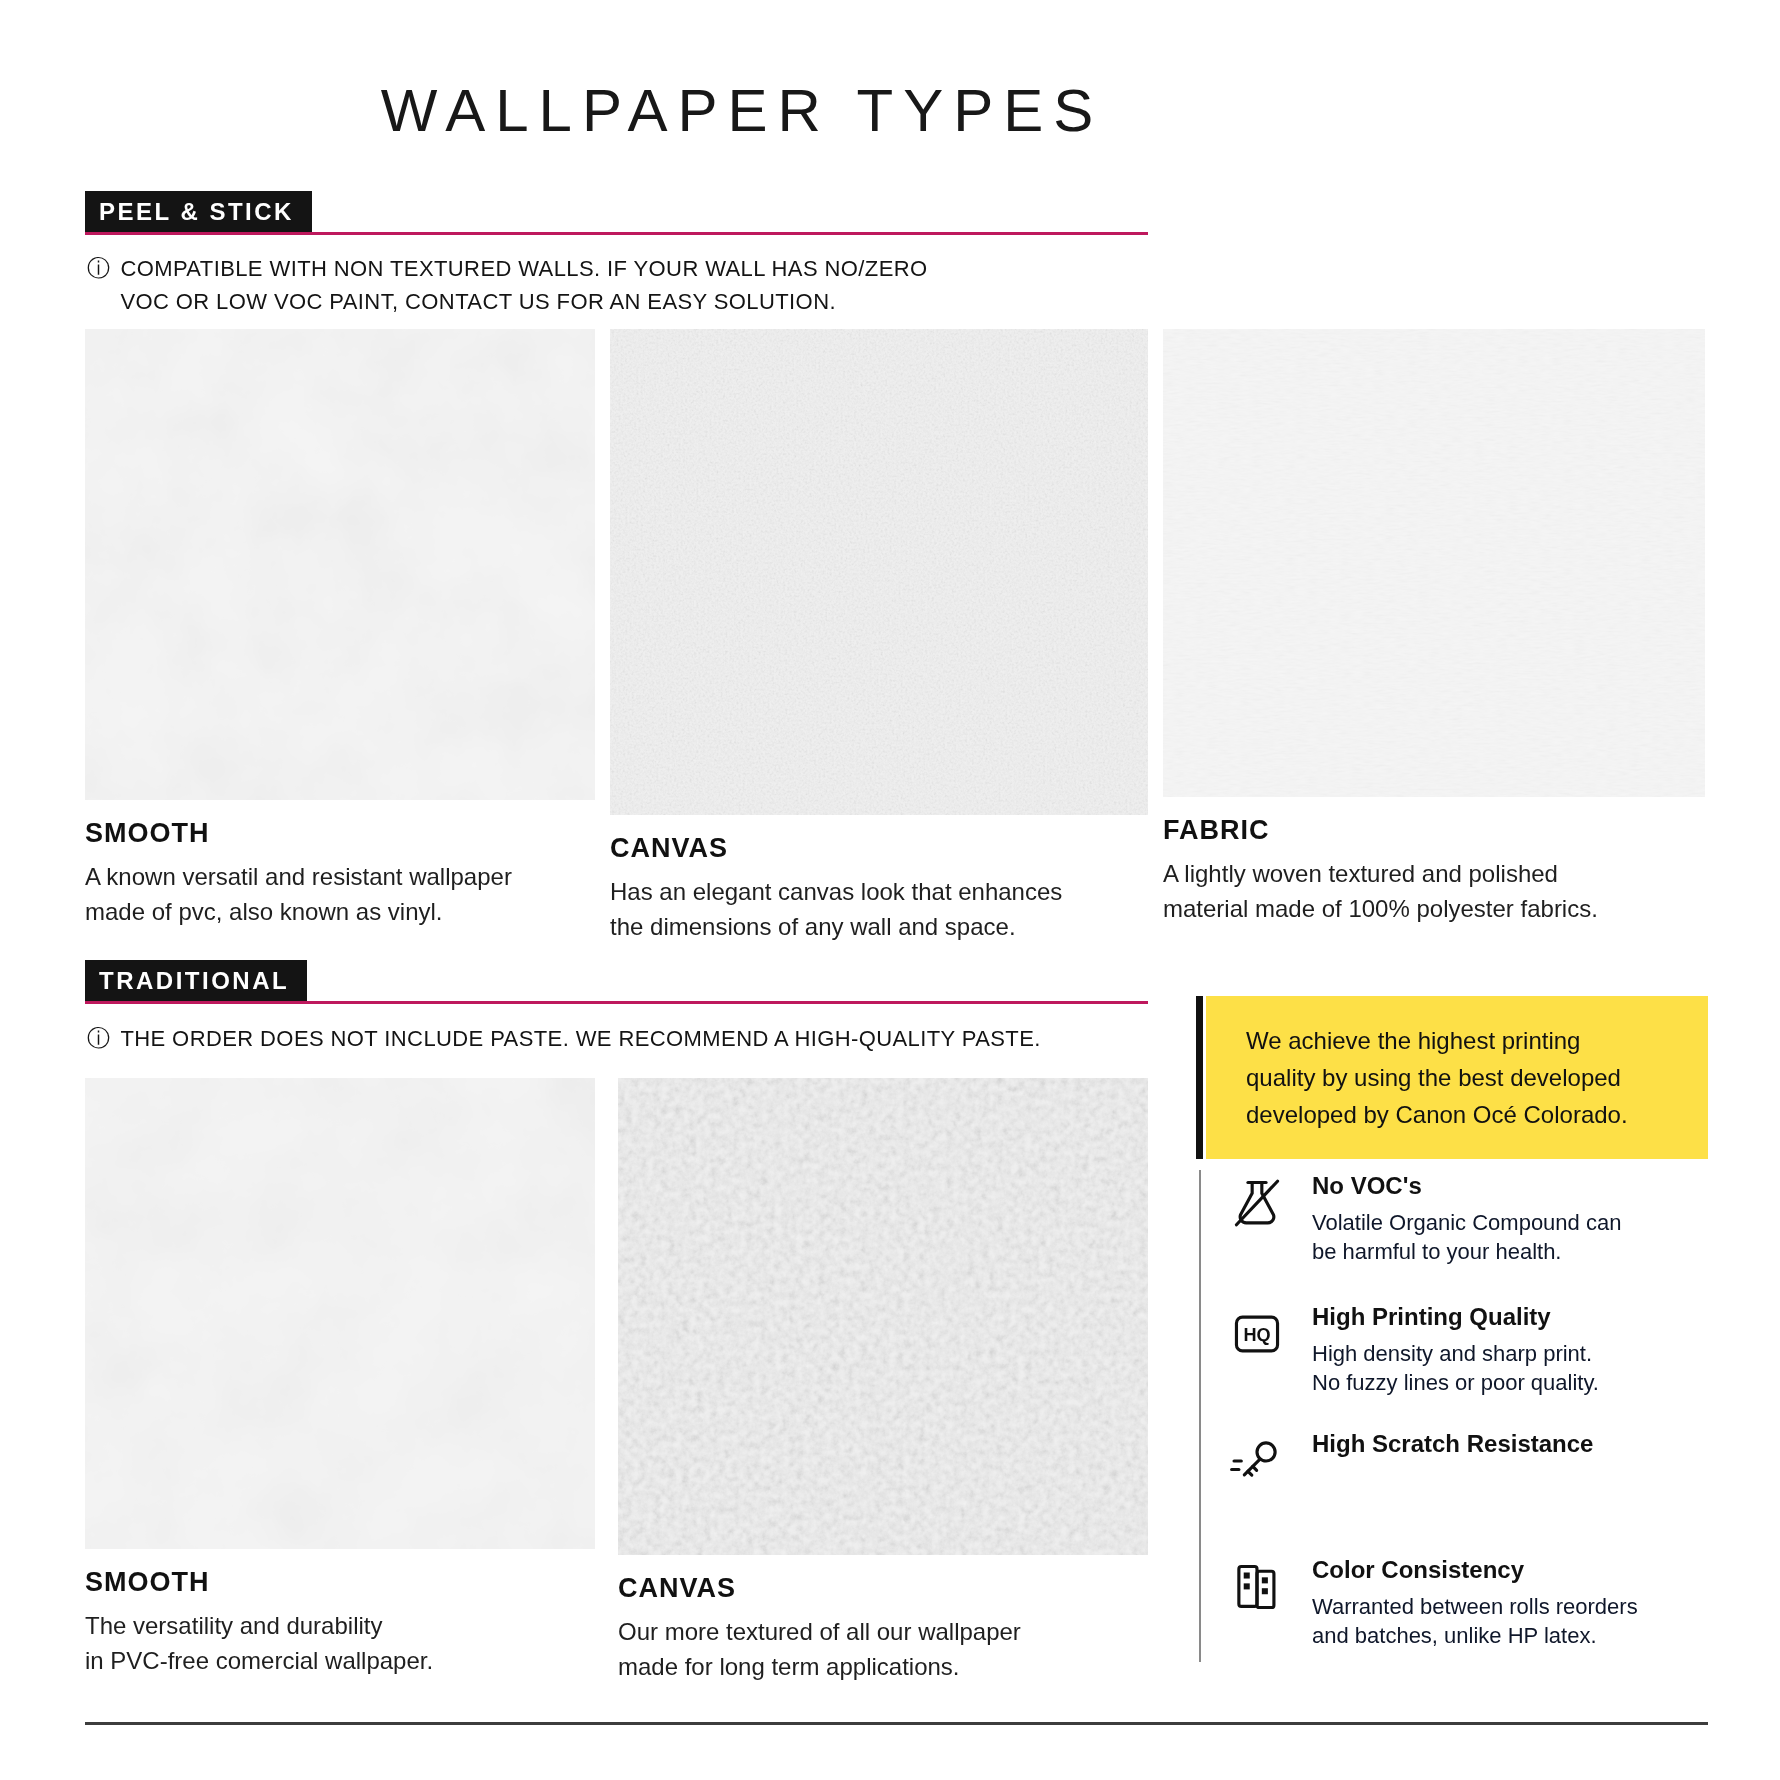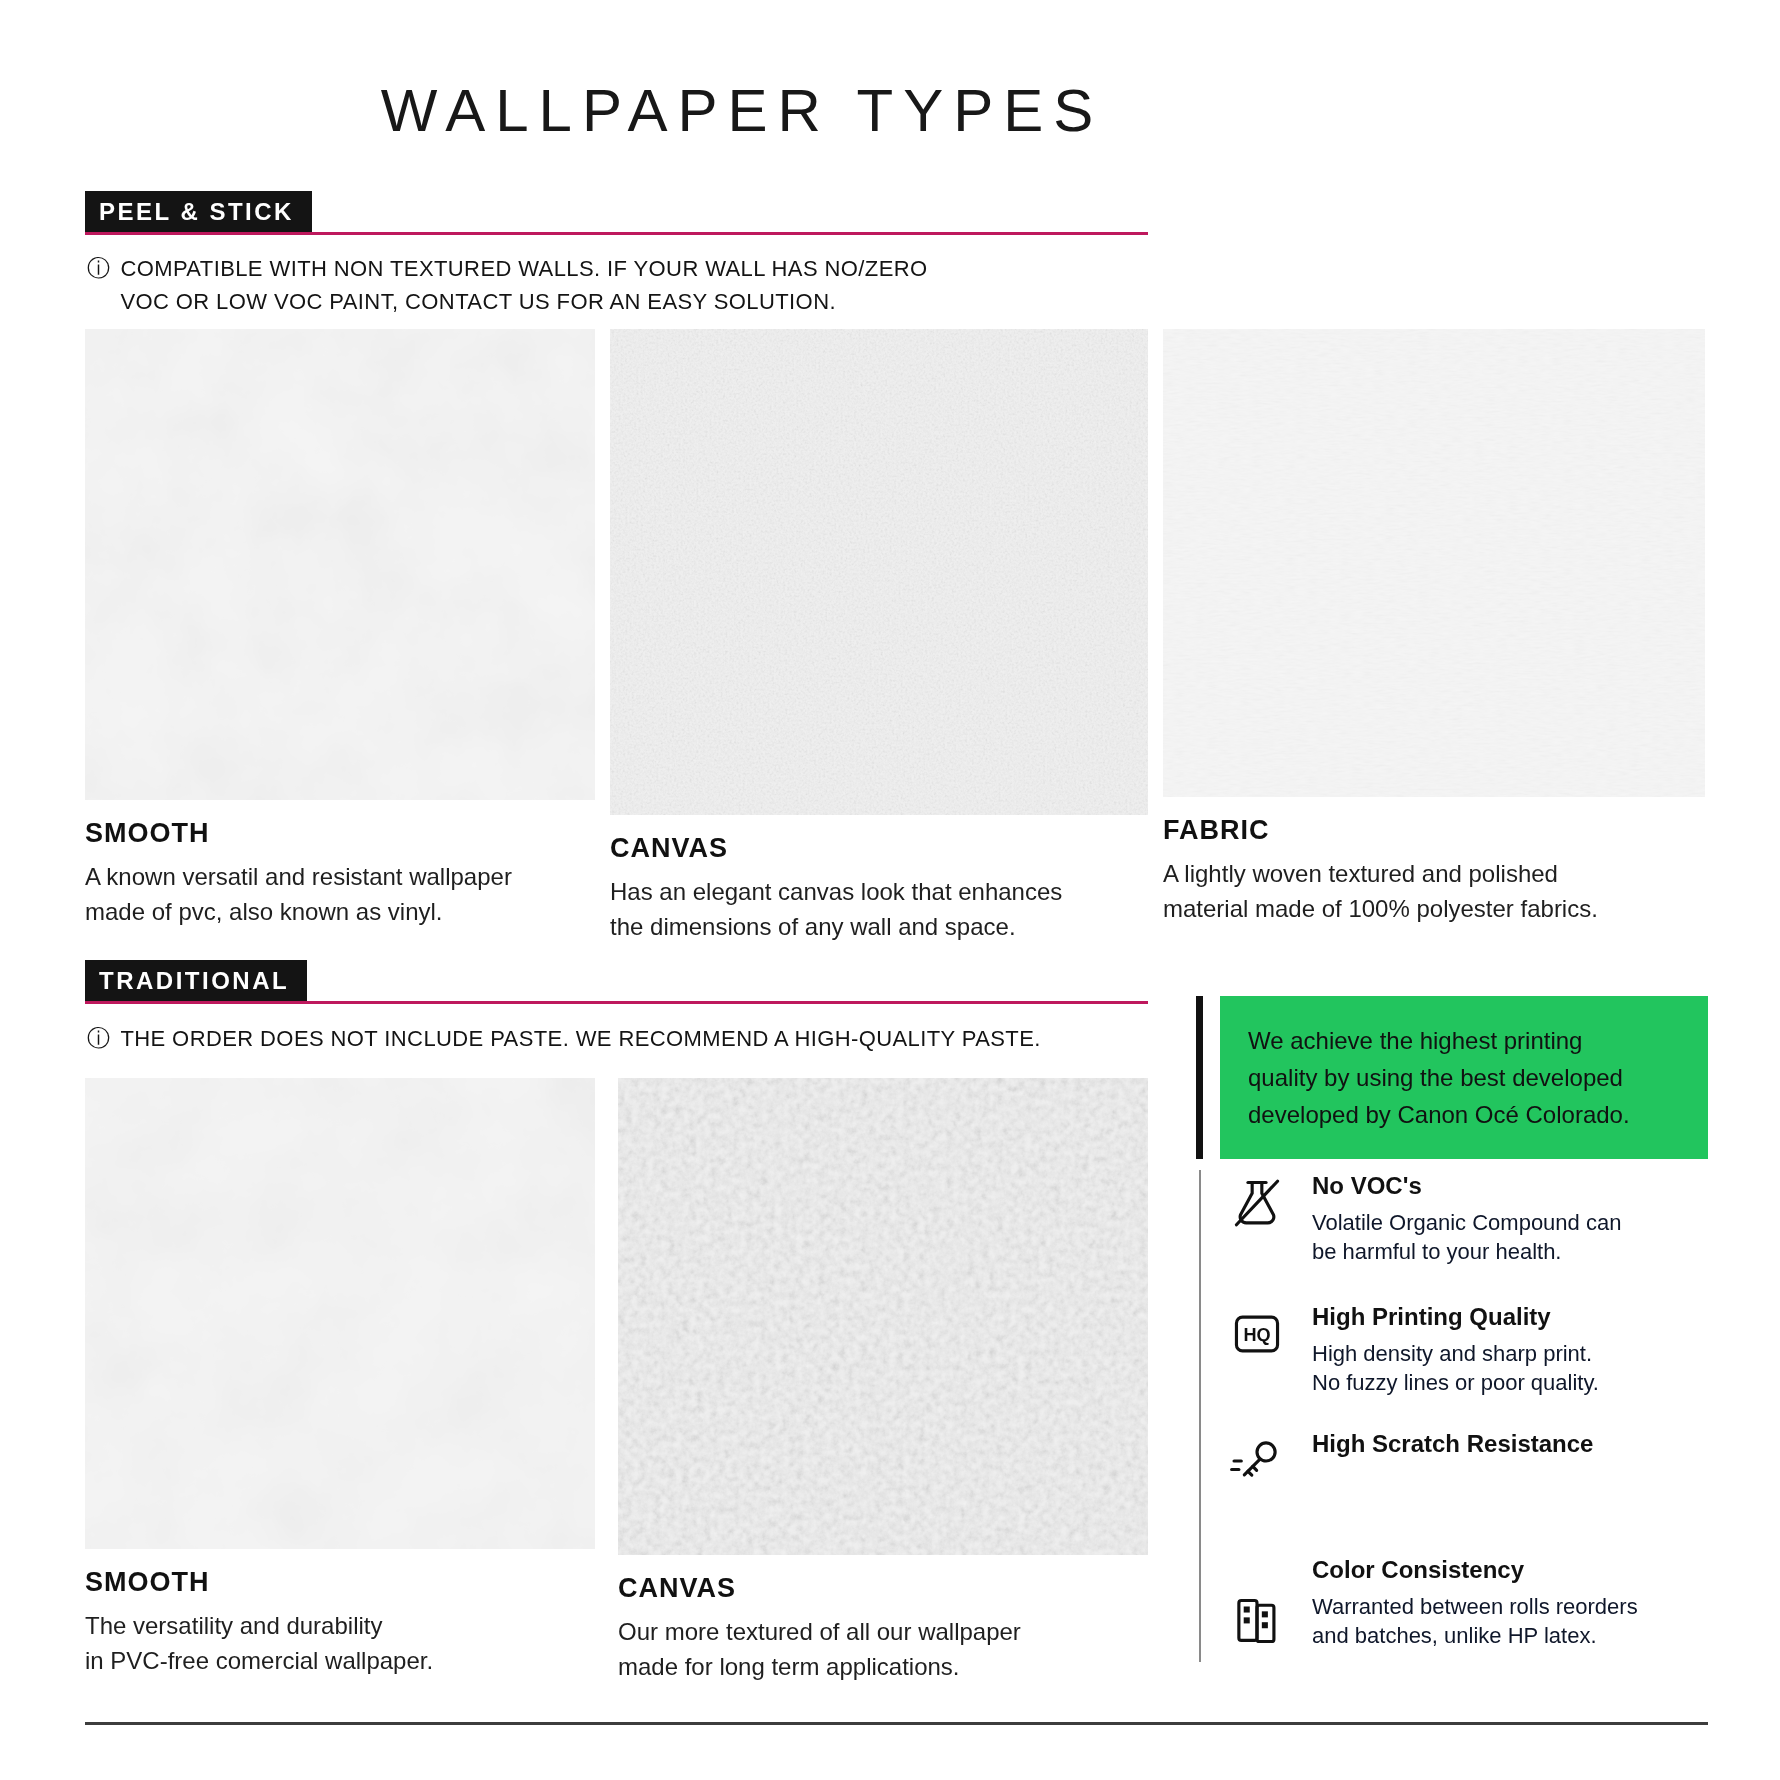--- a/index.html
+++ b/index.html
@@ -19,21 +19,21 @@
   .info-icon { font-size:23px; line-height:33px; }
 
   .card { position:absolute; }
   .swatch { width:100%; position:relative; overflow:hidden; background:#f3f3f3; }
   .swatch svg { display:block; width:100%; height:100%; }
   .card-name { font-size:27px; font-weight:700; letter-spacing:1px; margin-top:18px; color:#111111; }
   .card-desc { font-size:24px; line-height:35px; color:#1f1f1f; margin-top:10px; }
 
   .quality-box { position:absolute; left:1196px; top:996px; width:512px; }
   .qbar { position:absolute; left:0; top:0; bottom:0; width:7px; background:#111111; }
-  .qbg  { margin-left:24px; background:#22c55e; padding:26px 28px; font-size:24px;
+  .qbg  { margin-left:10px; background:#fde047; padding:26px 40px; font-size:24px;
           line-height:37px; color:#111111; }
 
   .vline { position:absolute; left:1199px; top:1170px; width:2px; height:492px; background:#8a8a8a; }
 
   .feature { position:absolute; left:1228px; width:478px; display:flex; gap:26px; }
   .f-icon { flex:0 0 58px; width:58px; padding-top:2px; }
   .f-icon svg { display:block; }
   .f-title { font-size:24px; font-weight:700; color:#111111; margin-bottom:8px; }
   .f-desc { font-size:22px; line-height:29px; color:#0f172a; }
 
@@ -270,21 +270,21 @@
         <path class="icon-stroke" d="M20.5 28.5 l3.2 3.2"></path>
         <path class="icon-stroke" d="M5 24 h6"></path>
         <path class="icon-stroke" d="M3 31 h6"></path>
       </svg>
     </div>
     <div>
       <div class="f-title">High Scratch Resistance</div>
     </div>
   </div>
 
-  <div class="feature" style="top:1556px;align-items:flex-end;">
+  <div class="feature" style="top:1556px;">
     <div class="f-icon">
       <svg width="58" height="58" viewBox="0 0 48 48">
         <rect class="icon-stroke" x="9" y="7" width="15" height="33" rx="2"></rect>
         <rect class="icon-stroke" x="24" y="11" width="14" height="30" rx="2"></rect>
         <rect class="icon-fill" x="13" y="12" width="5" height="5"></rect>
         <rect class="icon-fill" x="13" y="21" width="5" height="5"></rect>
         <rect class="icon-fill" x="28" y="16" width="5" height="5"></rect>
         <rect class="icon-fill" x="28" y="25" width="5" height="5"></rect>
       </svg>
     </div>

